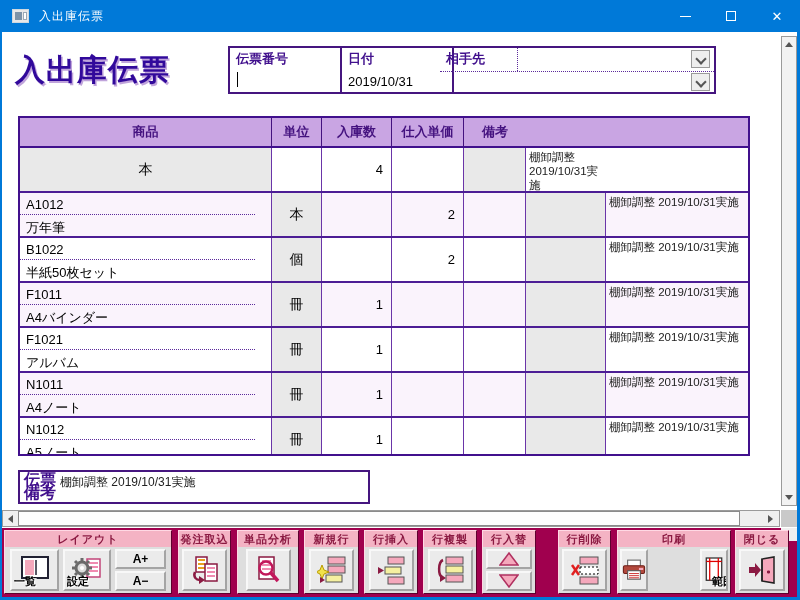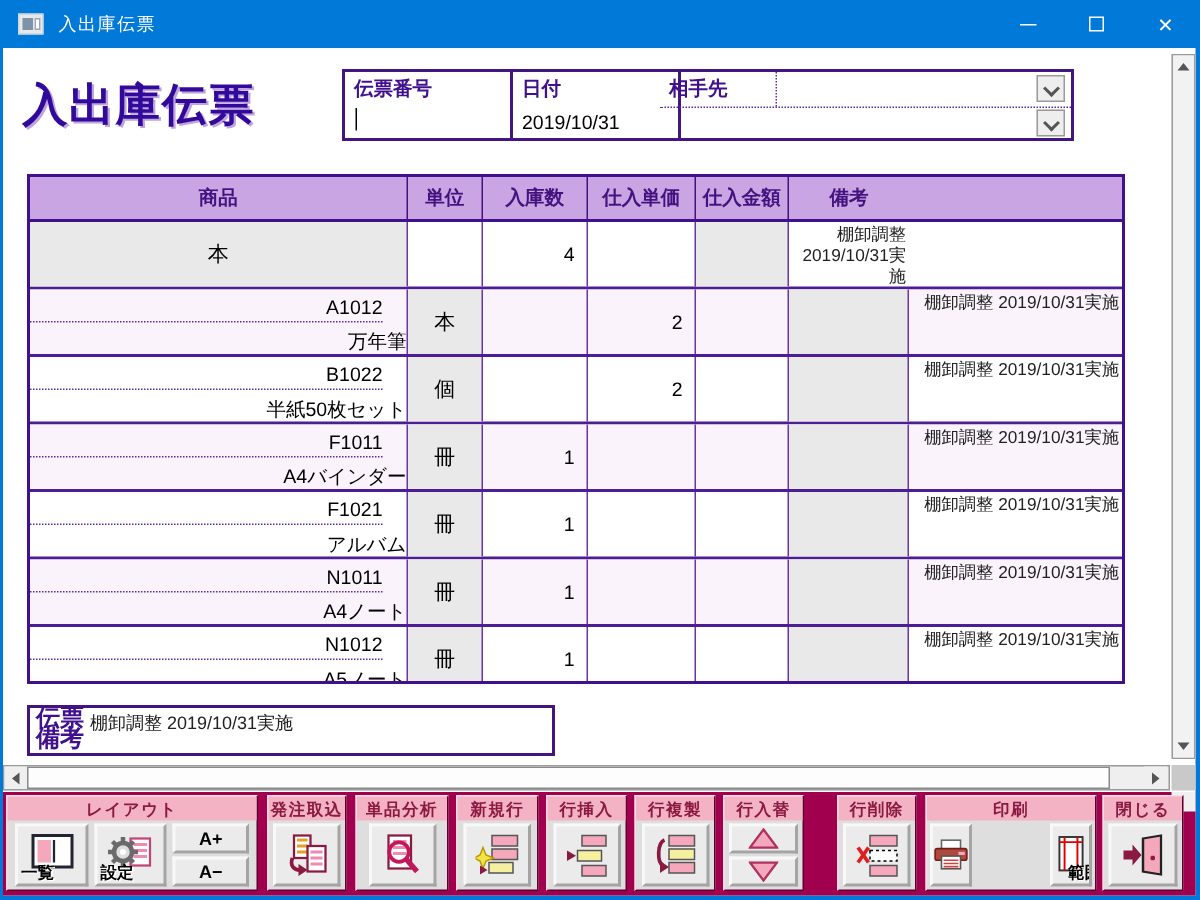--- a/index.html
+++ b/index.html
@@ -52,21 +52,21 @@
   .tri-down { width:0; height:0; border-left:4px solid transparent; border-right:4px solid transparent; border-top:5px solid #555; }
   .tri-left { width:0; height:0; border-top:4px solid transparent; border-bottom:4px solid transparent; border-right:5px solid #555; }
   .tri-right { width:0; height:0; border-top:4px solid transparent; border-bottom:4px solid transparent; border-left:5px solid #555; }
   #hscroll { position:absolute; left:2px; top:510px; width:778px; height:17px; background:#efefef; border:1px solid #9a9a9a; }
   #h-left { position:absolute; left:0; top:0; width:15px; height:15px; background:#efefef; display:flex; align-items:center; justify-content:center; }
   #h-thumb { position:absolute; left:15px; top:0; width:722px; height:15px; background:#fdfdfd; border:1px solid #8a8a8a; }
   #h-right { position:absolute; right:1px; top:0; width:15px; height:15px; background:#efefef; display:flex; align-items:center; justify-content:center; }
   #sb-corner { position:absolute; left:781px; top:510px; width:16px; height:17px; background:#c9c9c9; }
   
   #table { position:absolute; left:18px; top:116px; width:732px; height:340px;
-    border:2px solid #41108d; overflow:hidden; background:#fff;text-align:right; }
+    border:2px solid #41108d; overflow:hidden; background:#fff; }
   .thead { display:grid; grid-template-columns:252px 50px 70px 72px 62px 80px 142px;
     height:30px; background:#c9a5e3; border-bottom:2px solid #41108d; }
   .hcell { display:flex; align-items:center; justify-content:center; font-size:13px; font-weight:bold;
     color:#44127f; border-right:1px solid #44127f; }
   .hcell:last-child { border-right:none; }
   .trow { display:grid; grid-template-columns:252px 50px 70px 72px 62px 80px 142px;
     height:45px; border-bottom:2px solid #4c1d95; background:#fff; }
   .trow.alt { background:#faf3fc; }
   .cell { border-right:1px solid #6a35a8; position:relative; font-size:13px; color:#000; overflow:hidden; }
   .cell:last-child { border-right:none; }
@@ -150,21 +150,20 @@
       </div>
     </div>
   </div>
 
   <div id="table">
     <div class="thead">
       <div class="hcell">商品</div>
       <div class="hcell">単位</div>
       <div class="hcell">入庫数</div>
       <div class="hcell">仕入単価</div>
-      <div class="hcell">仕入金額</div>
       <div class="hcell">備考</div>
     </div>
     <div id="tbody">
         <div class="trow">
       <div class="cell unit gray">本</div>
       <div class="cell num"></div>
       <div class="cell num">4</div>
       <div class="cell num"></div>
       <div class="cell gray"></div>
       <div class="cell remark">棚卸調整 2019/10/31実施</div>

